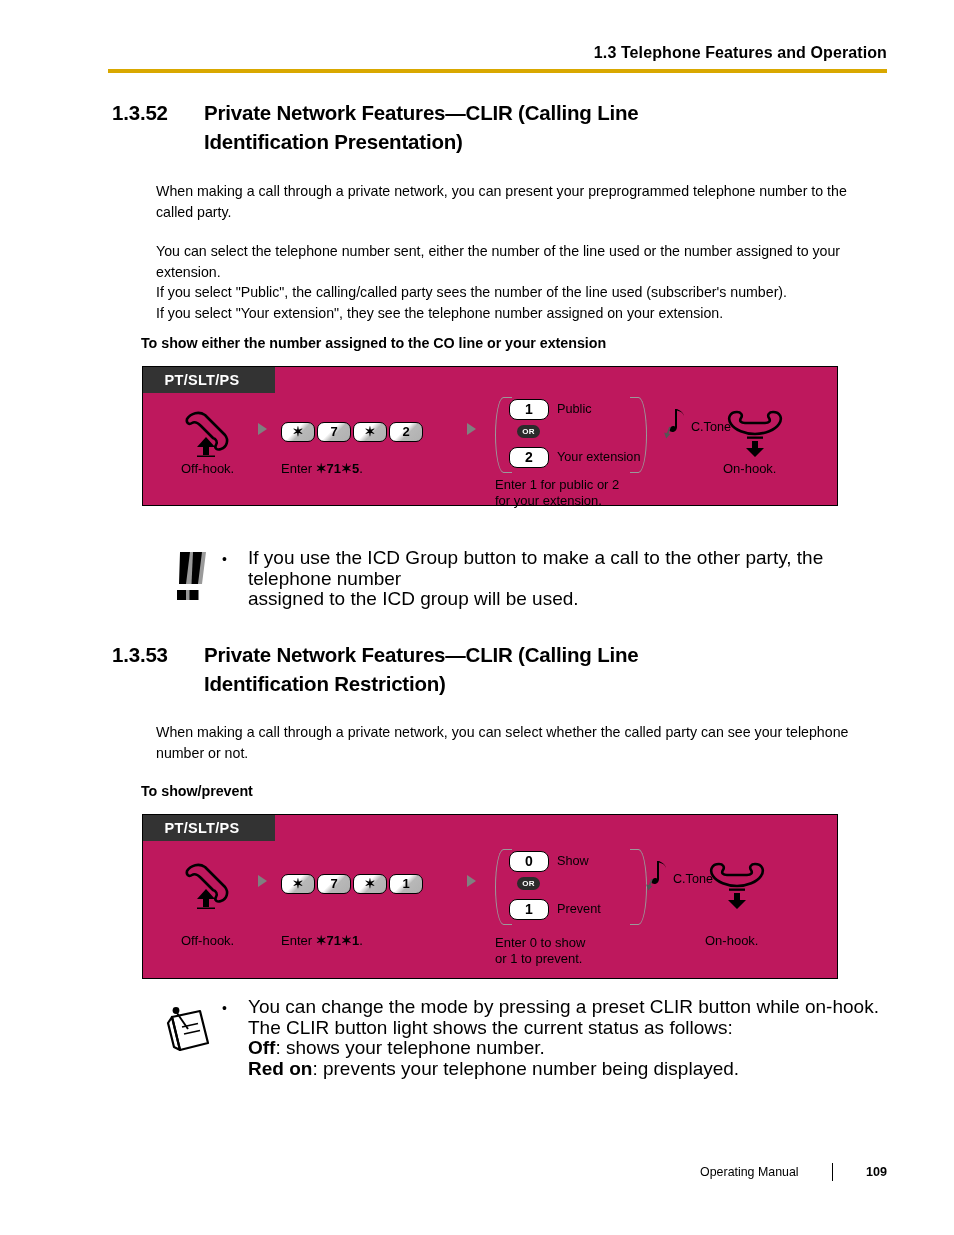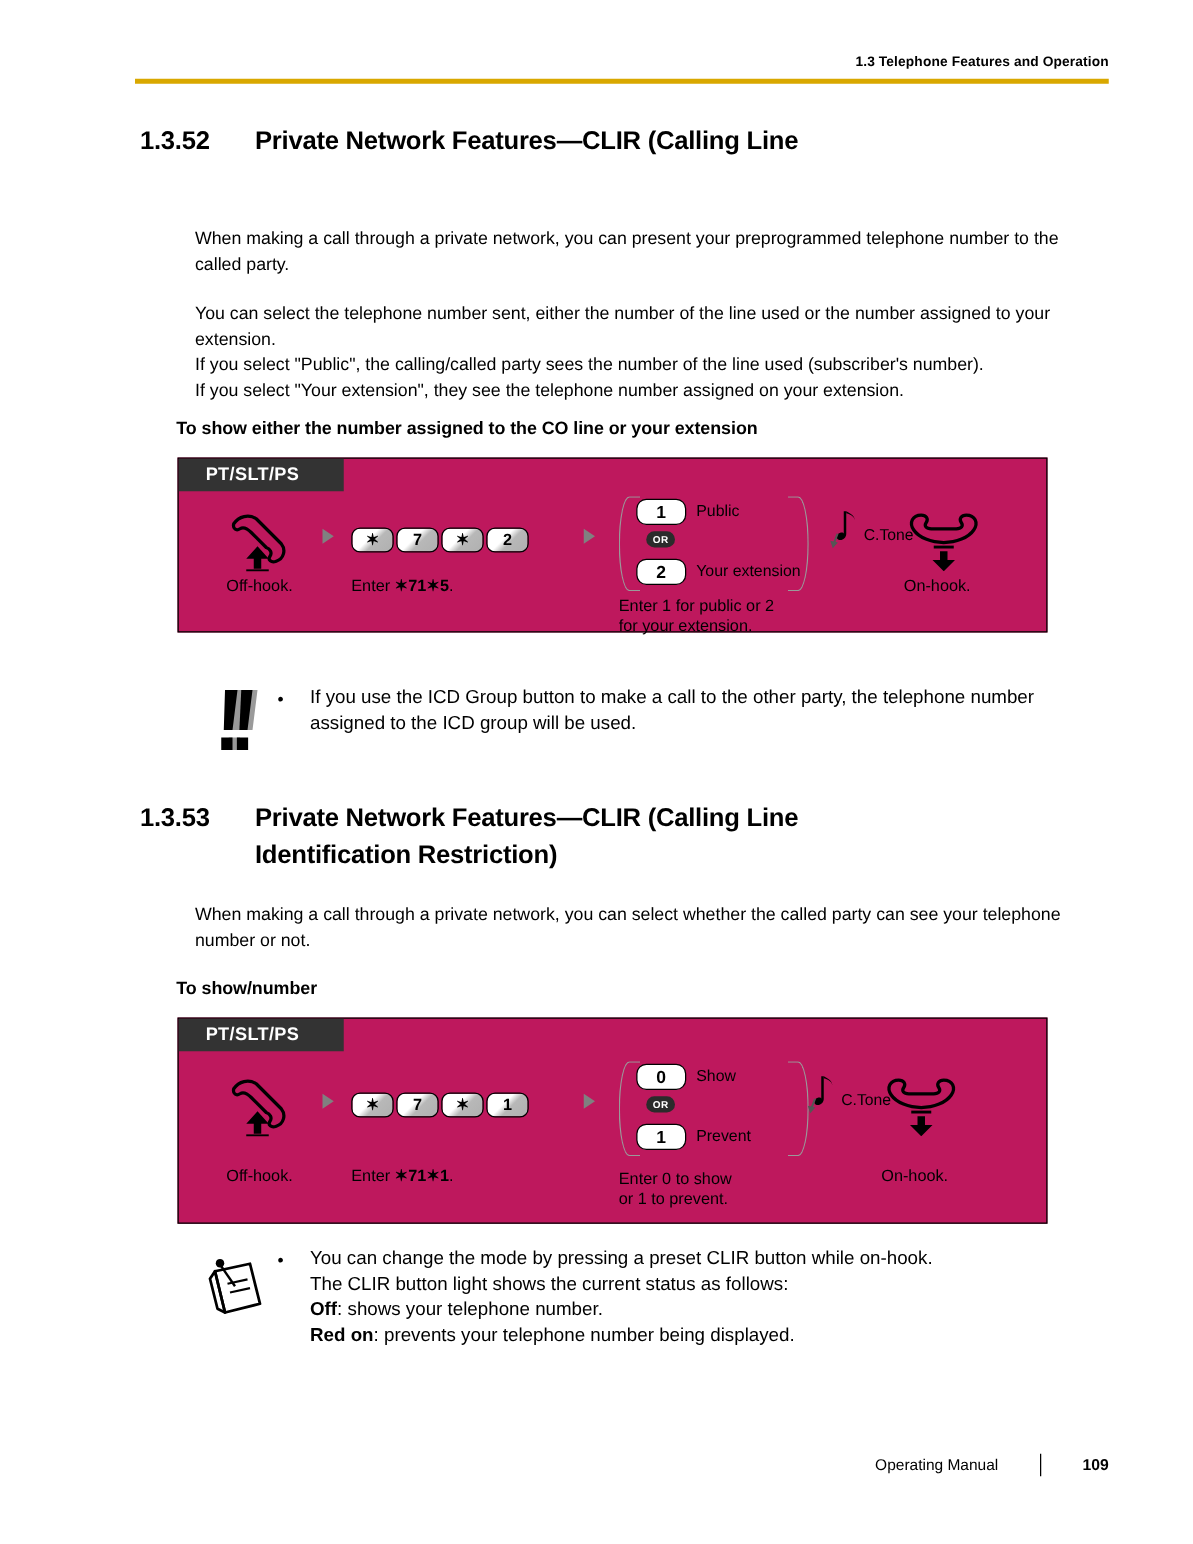--- a/index.html
+++ b/index.html
@@ -18,21 +18,21 @@
 
   
   .page-header {
     position: absolute;
     left: 108px;
     top: 44px;
     width: 779px;
   }
   .page-header .hdr-text {
     text-align: right;
-    font-size: 11px;
+    font-size: 16px;
     font-weight: bold;
     letter-spacing: .1px;
     color: #000;
   }
   .gold-rule {
     margin-top: 7px;
     height: 4px;
     background: #d9a800;
     width: 100%;
   }
@@ -247,21 +247,21 @@
   }
   .note-bullet {
     flex: 0 0 auto;
     width: 26px;
     font-size: 14px;
     line-height: 20.5px;
     padding-top: 1px;
   }
   .note-text {
     flex: 1 1 auto;
-    font-size: 15px;
+    font-size: 19px;
     line-height: 20.5px;
   }
   .note-text b { font-weight: bold; }
 
   
   .footer {
     position: absolute;
     left: 108px;
     top: 1163px;
     width: 779px;
@@ -288,20 +288,21 @@
 <div class="page-header">
   <div class="hdr-text">1.3 Telephone Features and Operation</div>
   <div class="gold-rule"></div>
 </div>
 
 <div class="section" style="top:98px;">
   <div class="sec-title">
     <div class="sec-num">1.3.52</div>
     <div class="sec-name">
       <div>Private Network Features—CLIR (Calling Line</div>
+      <div>Identification Presentation)</div>
     </div>
   </div>
 </div>
 
 <div class="body-block" style="top:181px;">
   <p>When making a call through a private network, you can present your preprogrammed telephone number to the called party.</p>
   <p class="gap">You can select the telephone number sent, either the number of the line used or the number assigned to your extension.</p>
   <p>If you select "Public", the calling/called party sees the number of the line used (subscriber's number).</p>
   <p>If you select "Your extension", they see the telephone number assigned on your extension.</p>
 </div>
@@ -432,21 +433,21 @@
       <div>Private Network Features—CLIR (Calling Line</div>
       <div>Identification Restriction)</div>
     </div>
   </div>
 </div>
 
 <div class="body-block" style="top:722px;">
   <p>When making a call through a private network, you can select whether the called party can see your telephone number or not.</p>
 </div>
 
-<div class="subhead" style="top:783px;">To show/number</div>
+<div class="subhead" style="top:783px;">To show/prevent</div>
 
 <div class="opbox" style="top:814px;">
   <div class="opbox-tab">PT/SLT/PS</div>
   <div class="opbox-body" style="height:137px;">
 
     <div class="step" style="left:38px; top:14px;">
       <div class="step-glyph">
         <svg width="56" height="50" viewBox="0 0 56 50">
           <g fill="none" stroke="#000" stroke-width="2.6" stroke-linejoin="round">
             <path d="M6 12 C10 6, 18 4, 24 8 L44 28 C48 33, 46 40, 40 42 C36 43.5, 33 41, 35 38 C37 35, 35 32, 32 31

